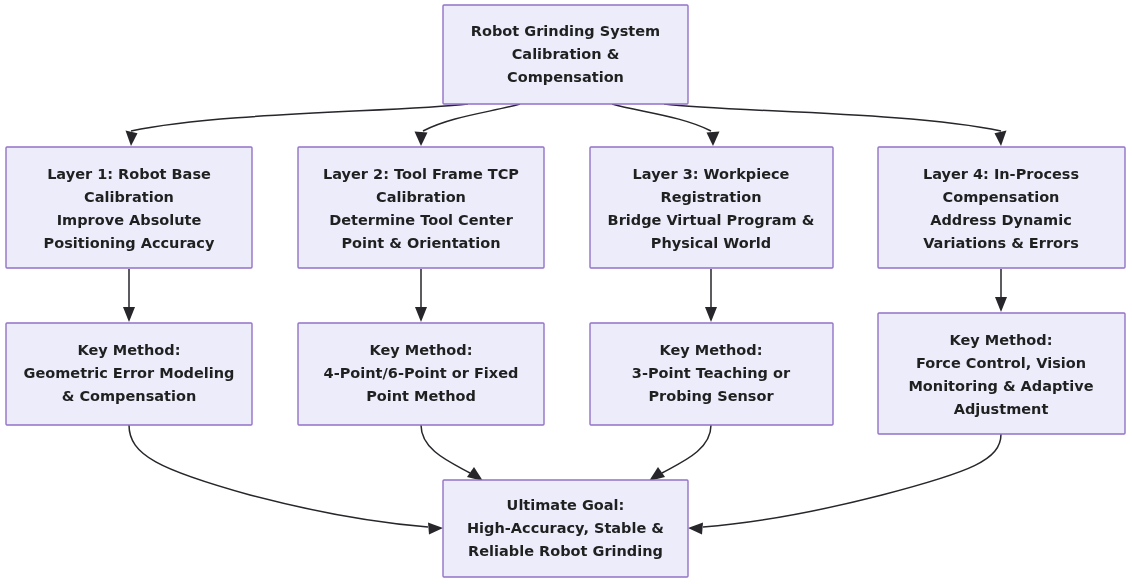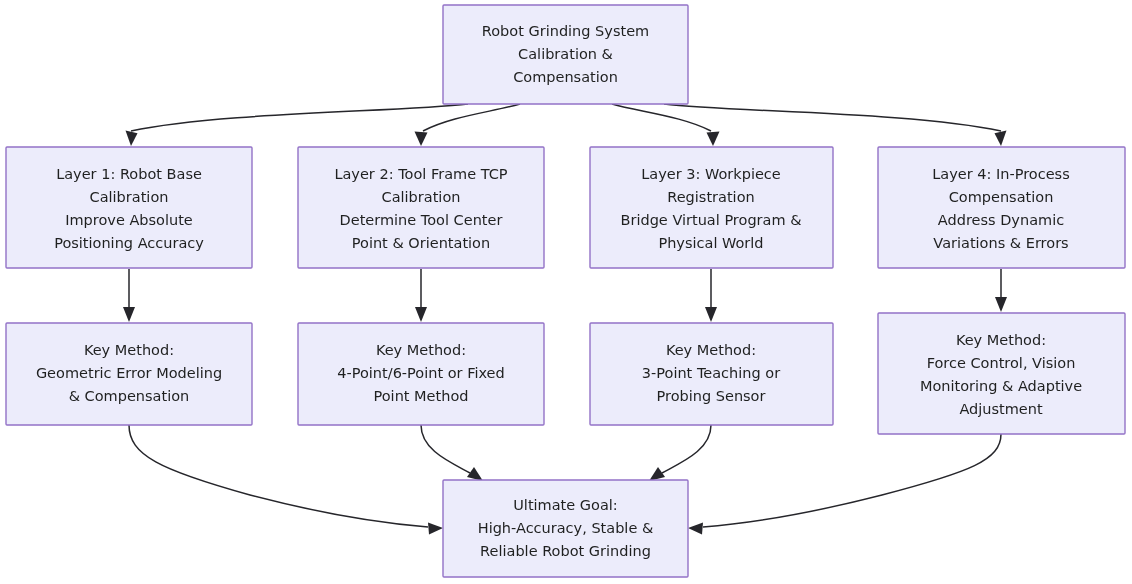--- a/index.html
+++ b/index.html
@@ -11,20 +11,21 @@
     width: 1132px;
     height: 584px;
     font-family: "DejaVu Sans", sans-serif;
     overflow: hidden;
   }
   #flowchart-root {
     position: relative;
     width: 1132px;
     height: 584px;
     background: #ffffff;
+    font-weight: bold;
   }
   svg.diagram {
     position: absolute;
     top: 0;
     left: 0;
     width: 1132px;
     height: 584px;
   }
   .node-rect {
     fill: #ececfb;

